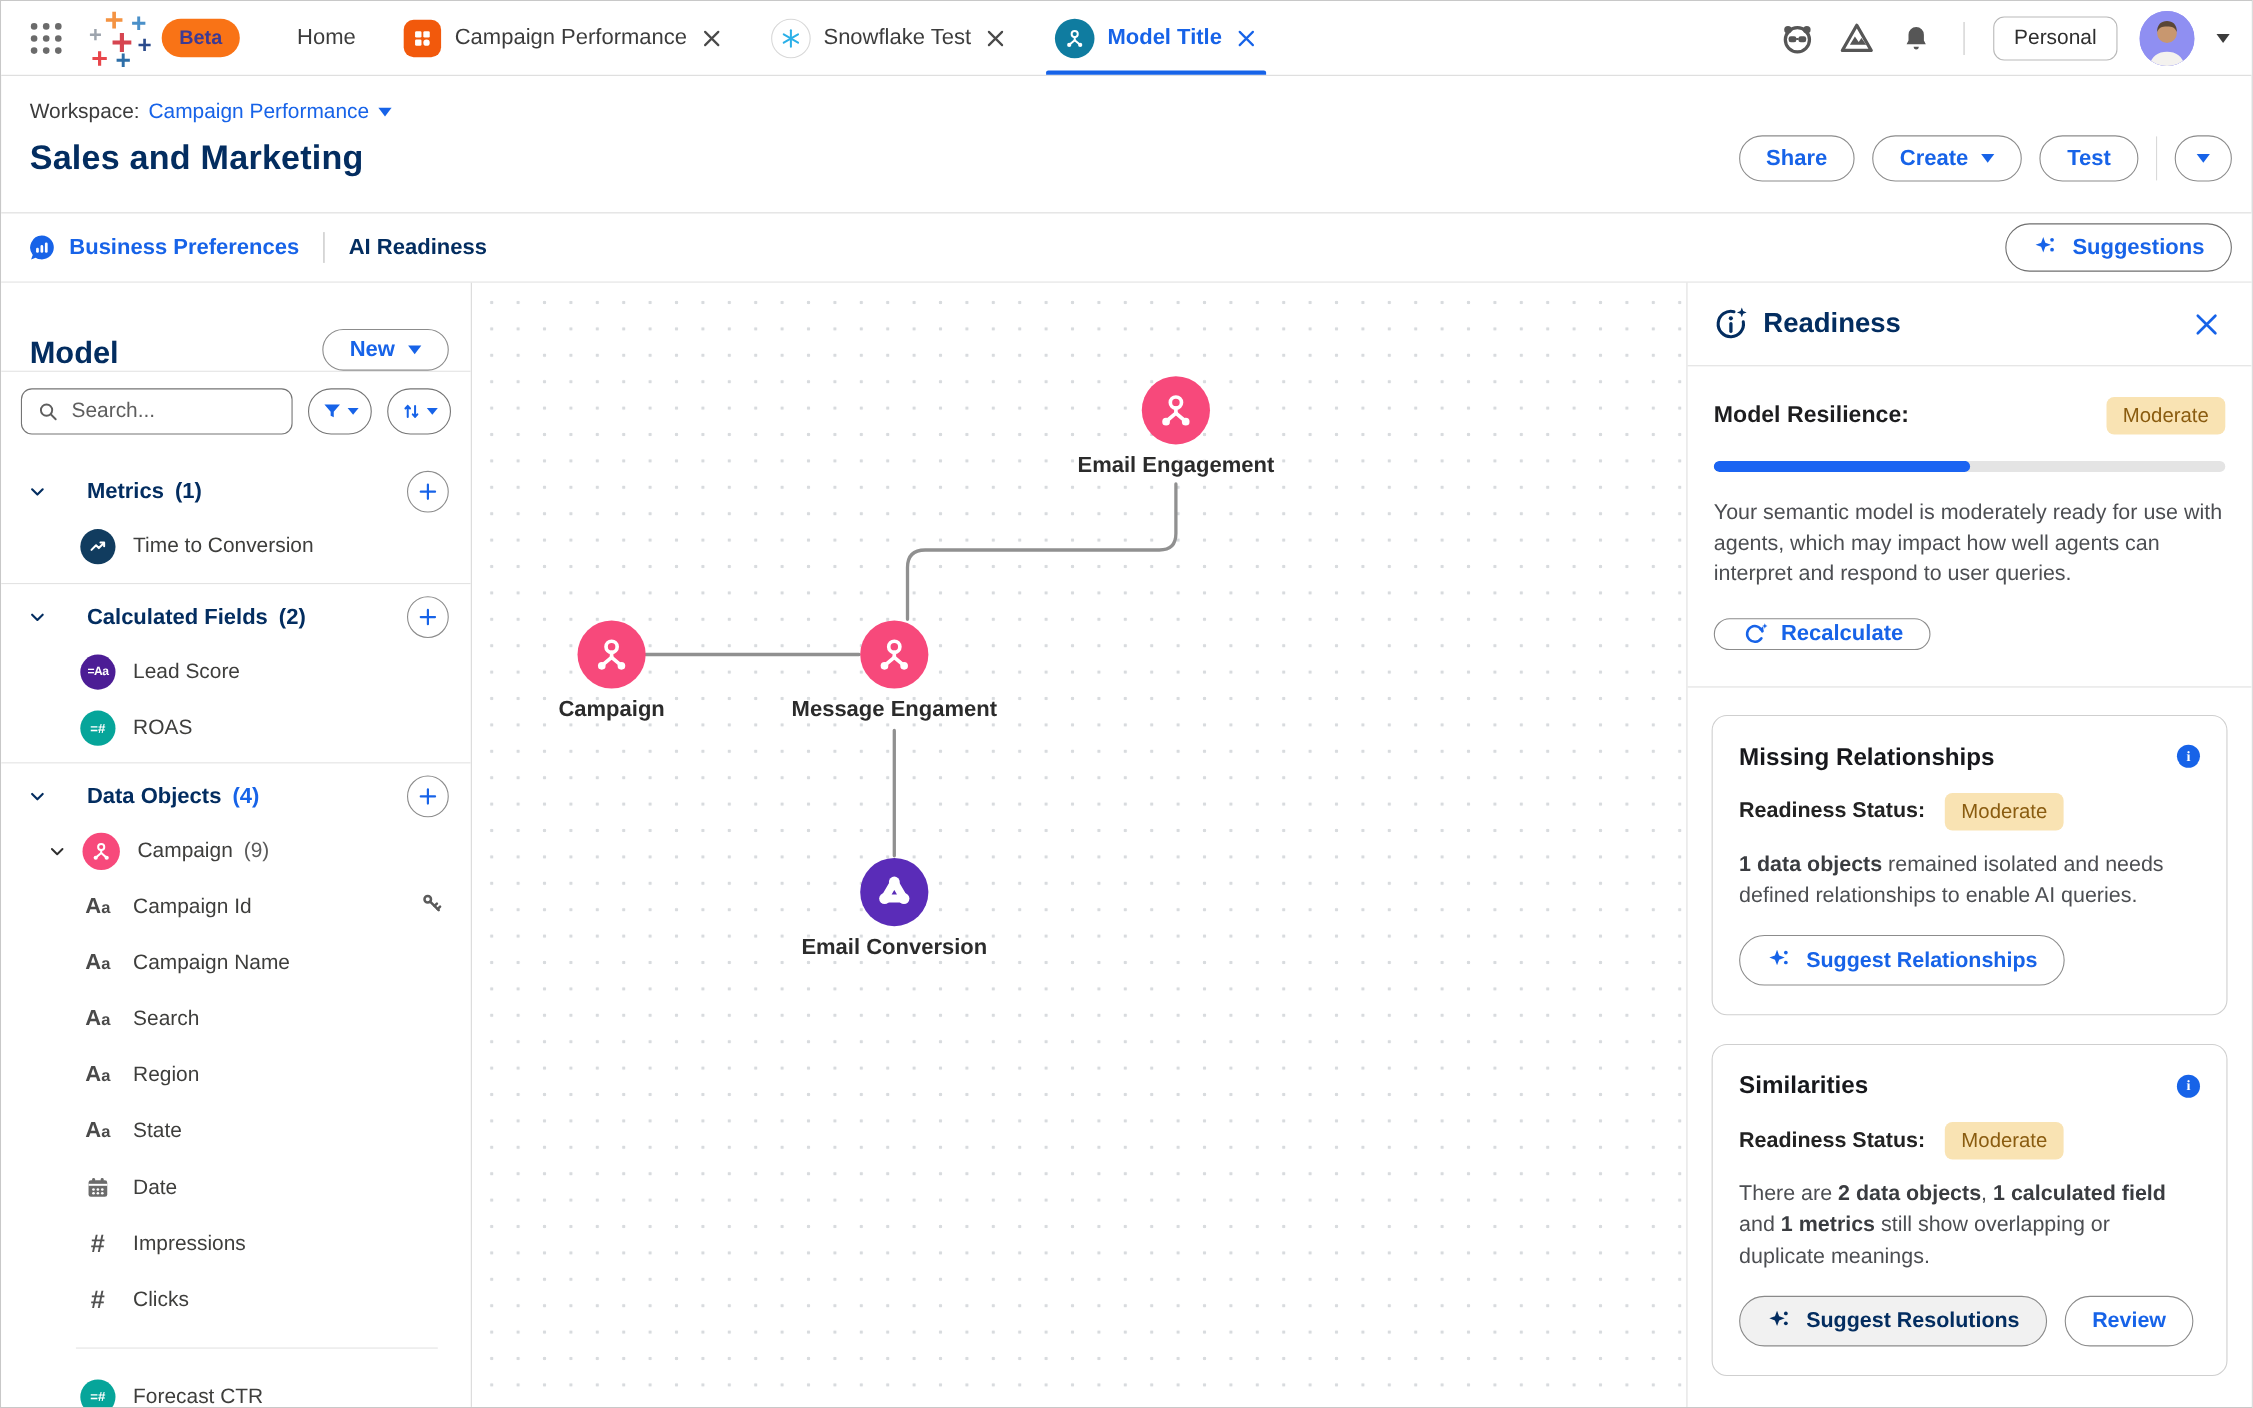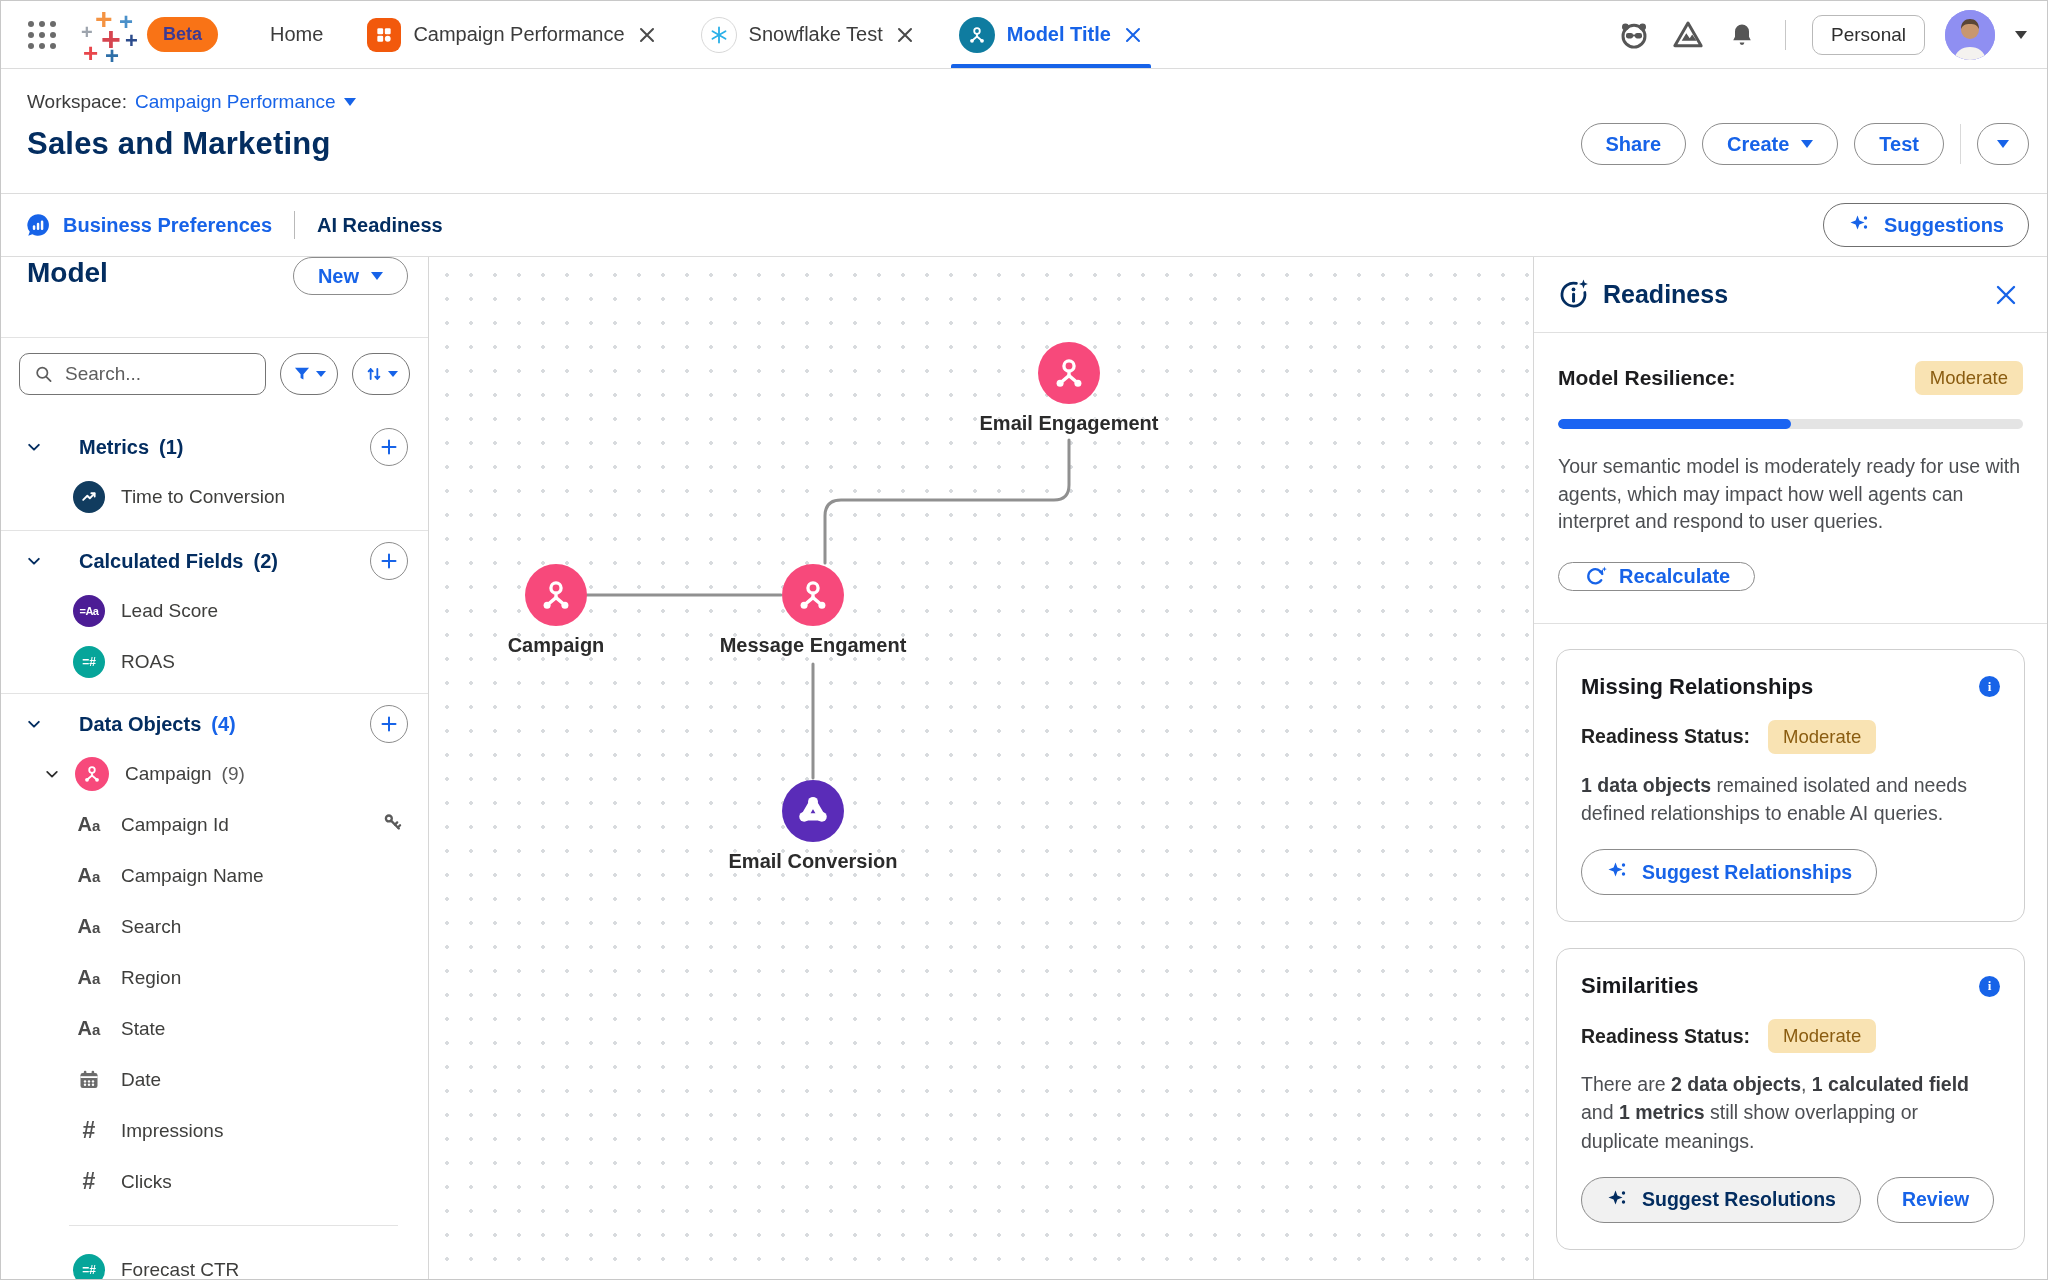--- a/index.html
+++ b/index.html
@@ -54,21 +54,21 @@
   .bp-link{color:var(--blue);}
   .air-link{color:var(--navy);margin-left:22px;}
   .subnav .vline{width:1px;height:28px;background:#b9b9b9;margin-left:22px;}
   .suggestions{margin-left:auto;height:44px;border-color:#6f6f6f;}
 
   
   .main{position:absolute;top:256px;left:0;right:0;bottom:0;display:flex;}
 
   
   .sidebar{width:428px;border-right:1px solid var(--border);overflow:hidden;background:#fff;flex:none;}
-  .model-hdr{height:81px;display:flex;align-items:flex-start;padding:0 20px 0 26px;border-bottom:1px solid #e3e3e3;}
+  .model-hdr{height:81px;display:flex;align-items:flex-end;padding:0 20px 0 26px;border-bottom:1px solid #e3e3e3;}
   .model-title{font-size:28px;font-weight:600;color:var(--navy);}
   .new-btn{margin-left:auto;height:38px;}
   .search-row{display:flex;align-items:center;gap:14px;padding:15px 18px 14px 18px;}
   .search-box{flex:1;display:flex;align-items:center;gap:10px;height:42px;border:1px solid #747474;border-radius:10px;padding:0 14px;background:#fff;}
   .search-box input{border:none;outline:none;font-size:19px;color:#3c3c3c;width:100%;font-family:inherit;background:transparent;}
   .search-box input::placeholder{color:#5e5e5e;}
   .round-btn{height:42px;width:58px;border:1px solid #747474;border-radius:999px;background:#fff;display:flex;align-items:center;justify-content:center;gap:4px;cursor:pointer;}
   .sec-hdr{display:flex;align-items:center;height:48px;padding:0 20px 0 26px;}
   .sec-hdr .chev{margin-right:14px;}
   .sec-label{font-size:20px;font-weight:600;color:var(--navy);margin-left:24px;}

